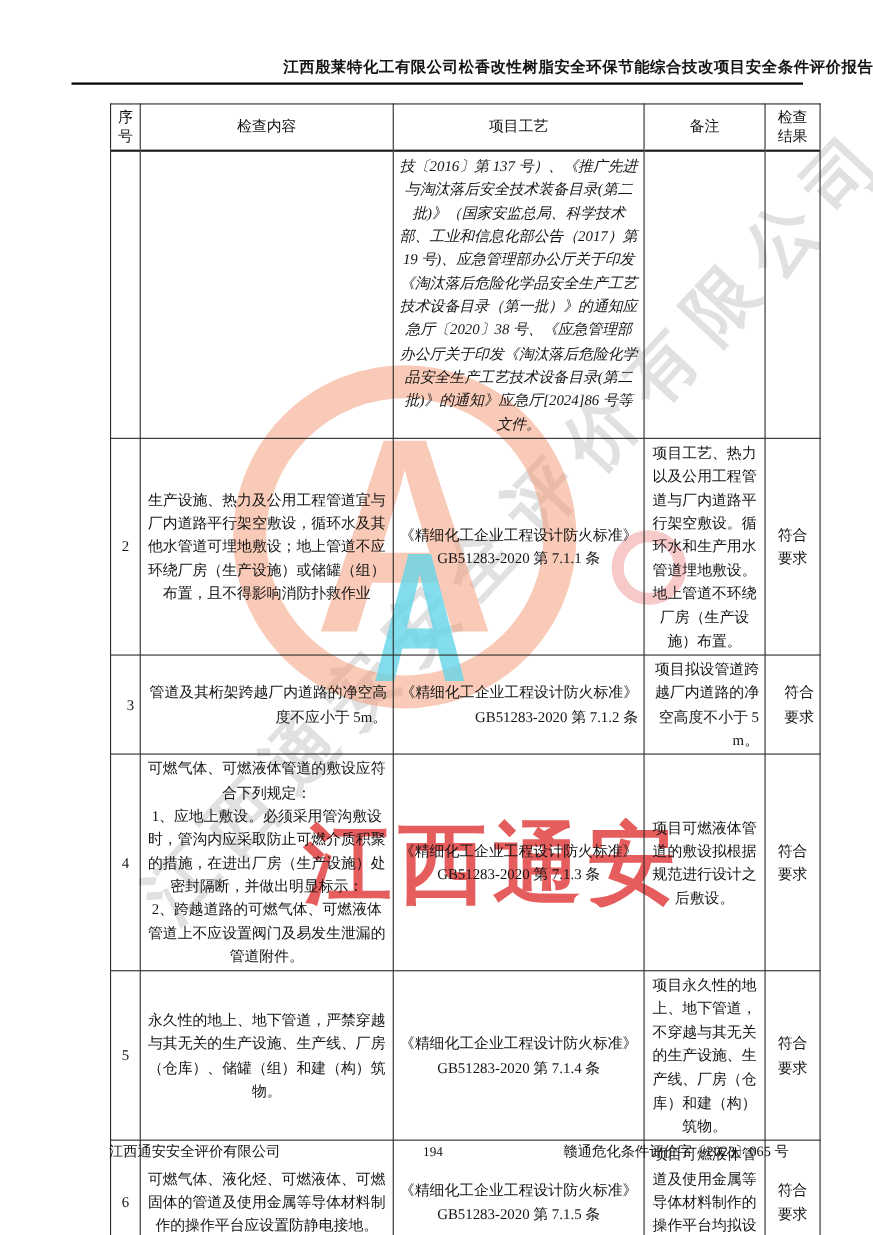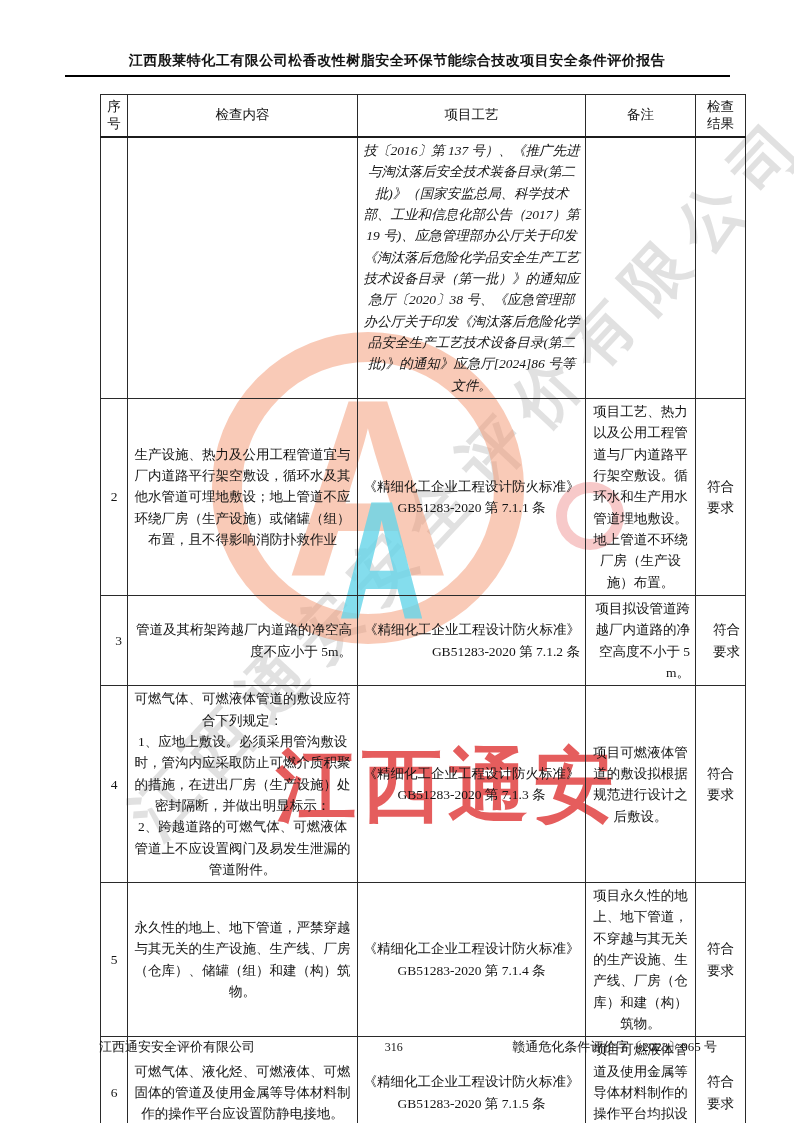--- a/index.html
+++ b/index.html
@@ -41,21 +41,21 @@
   }
   .wm-red-text {
     position:absolute; left:276px; top:746px; font-size:80px; line-height:1;
     font-weight:bold; letter-spacing:6px; color:rgba(222,47,47,0.78);
     font-family:"Liberation Sans","DejaVu Sans",sans-serif;
   }
 
   
   .doc-title {
     position:absolute; top:52px; left:0; right:0; z-index:2;
-    text-align:center; font-size:14px; font-weight:bold; letter-spacing:0.5px;
+    text-align:right; font-size:14px; font-weight:bold; letter-spacing:0.5px;
   }
   .doc-rule {
     position:absolute; top:75px; left:65px; width:665px; height:0;
     border-top:2px solid #000; z-index:2;
   }
 
   
   table.checklist {
     position:absolute; left:100px; top:94px; width:645px; z-index:1;
     border-collapse:collapse; table-layout:fixed; background:transparent;
@@ -169,17 +169,17 @@
 GB51283-2020 第 7.1.5 条</td>
       <td>项目可燃液体管道及使用金属等导体材料制作的操作平台均拟设置防静电接地。</td>
       <td>符合
 要求</td>
     </tr>
   </tbody>
     </table>
 
   <div class="footer">
     <span>江西通安安全评价有限公司</span>
-    <span class="pageno">316</span>
+    <span class="pageno">194</span>
     <span>赣通危化条件评价字〔2023〕065 号</span>
   </div>
 
 </div>
 
 </body></html>

